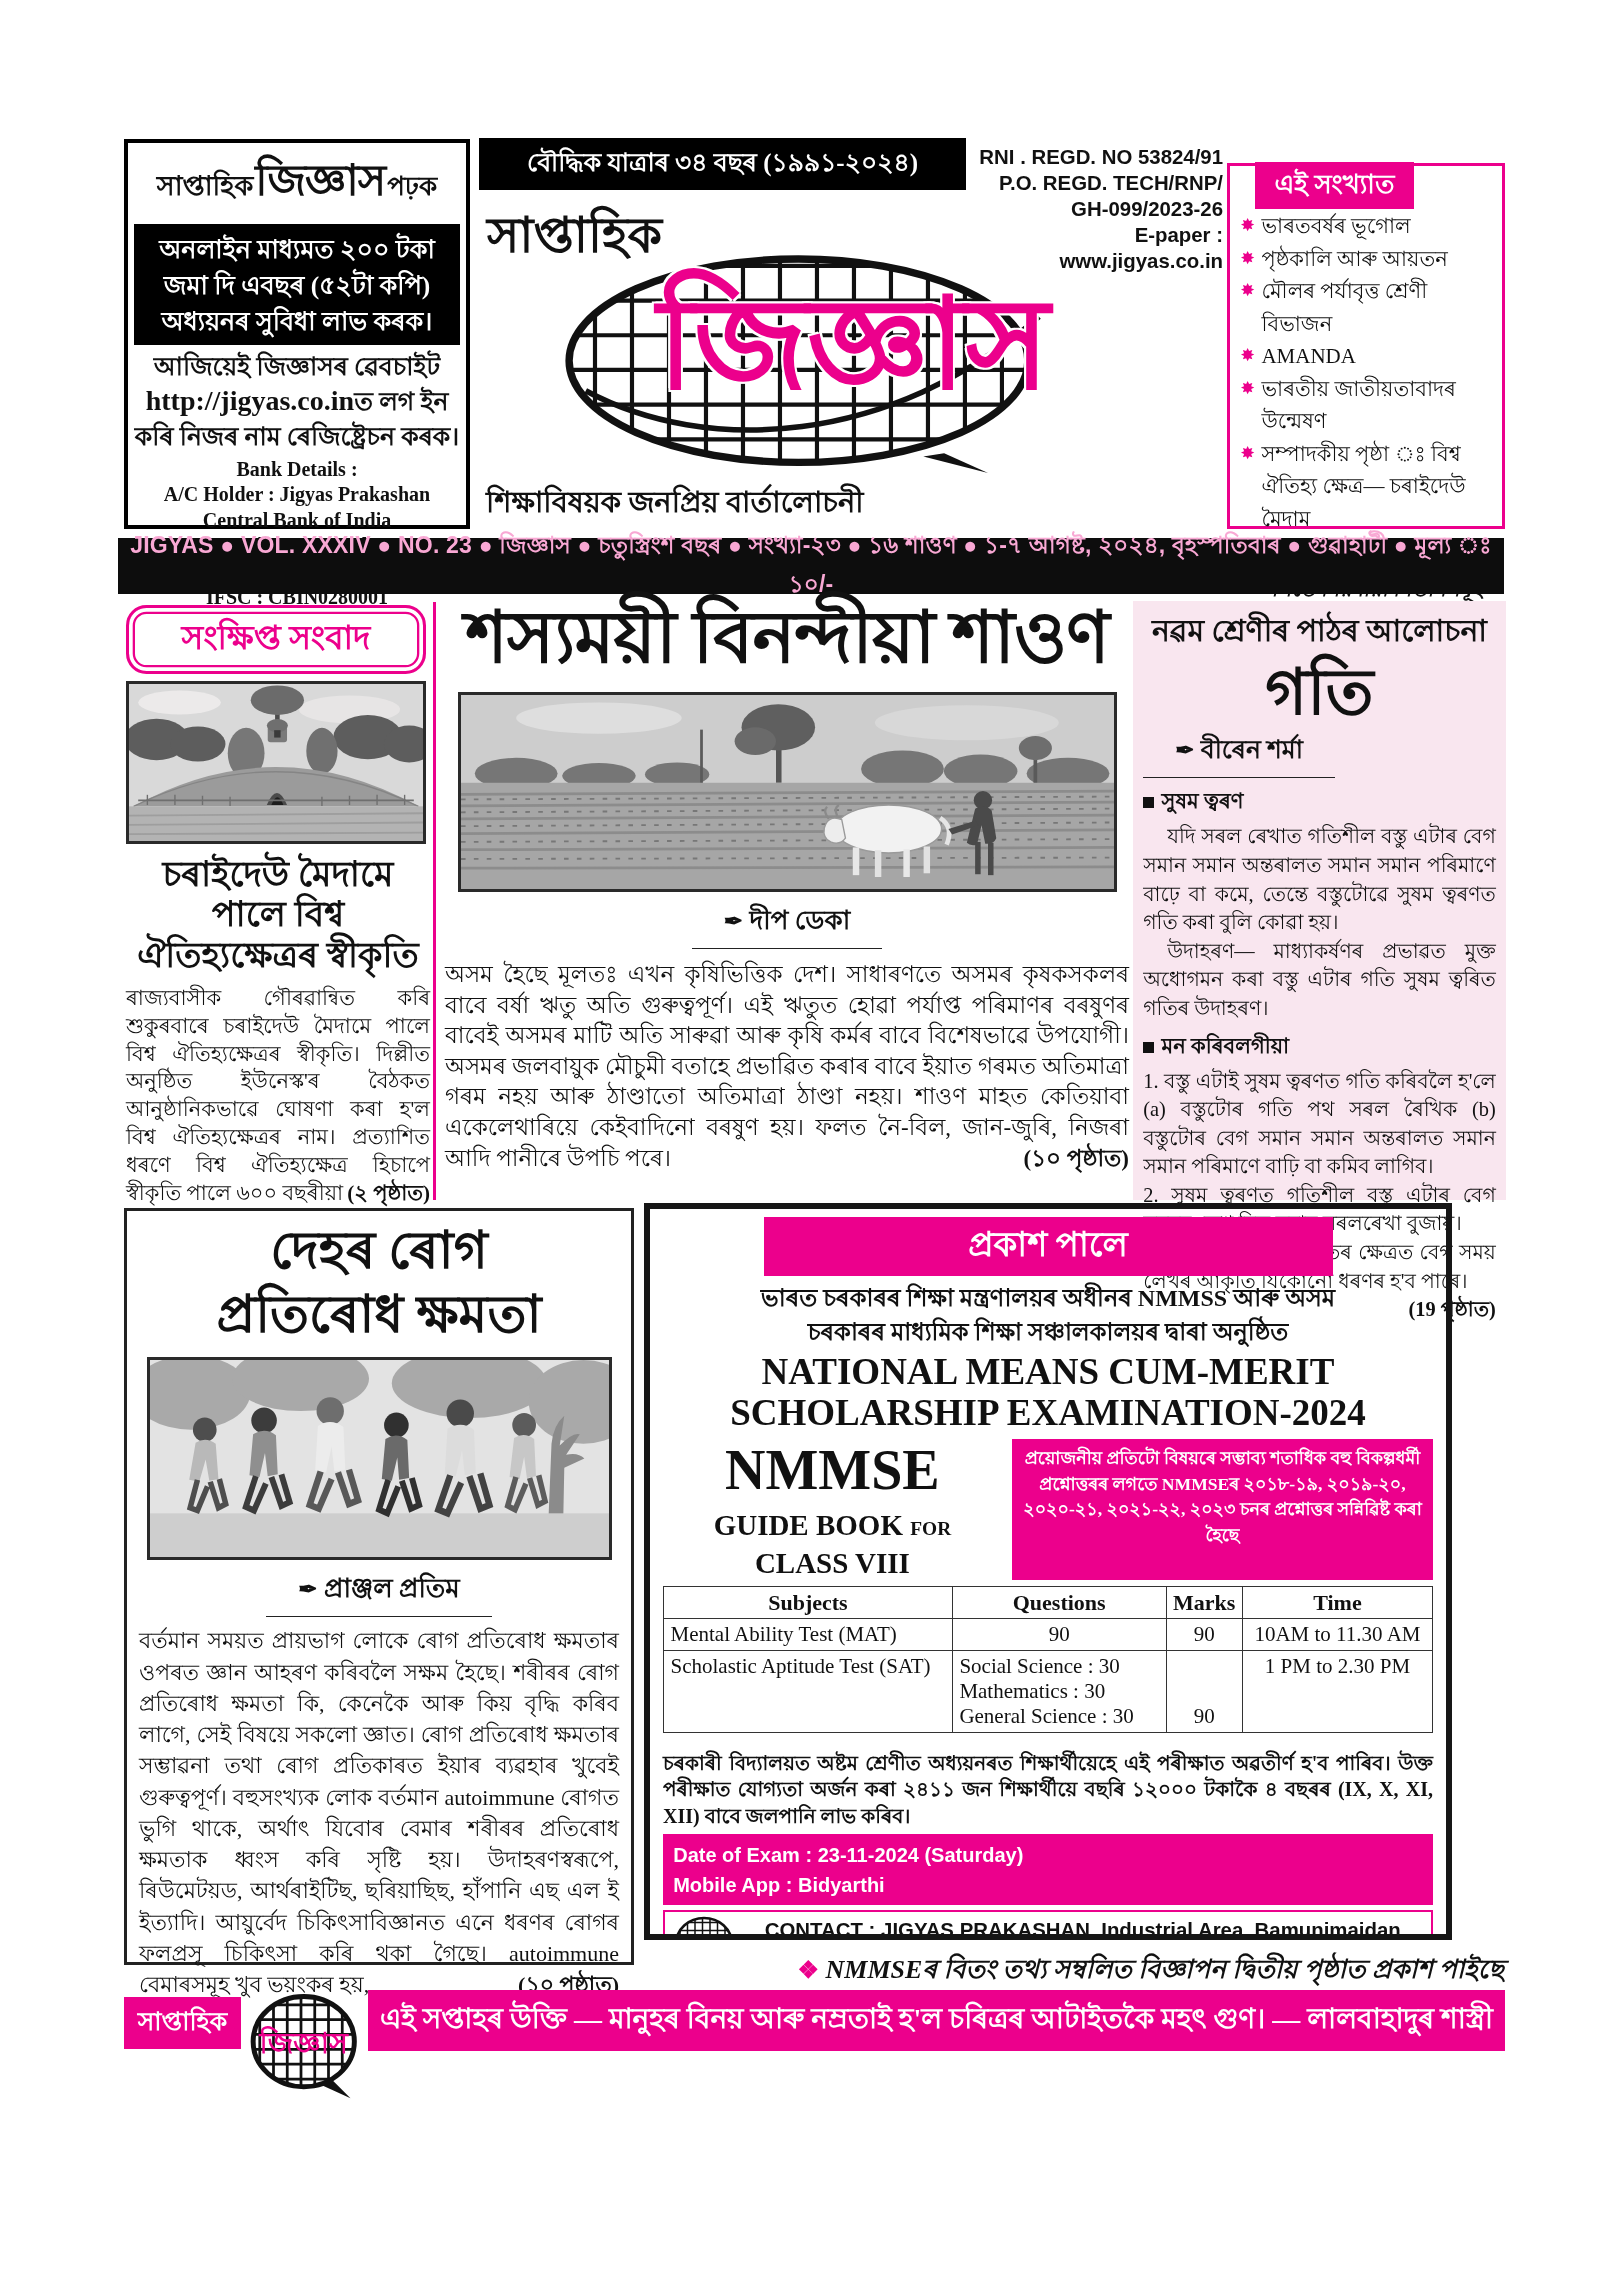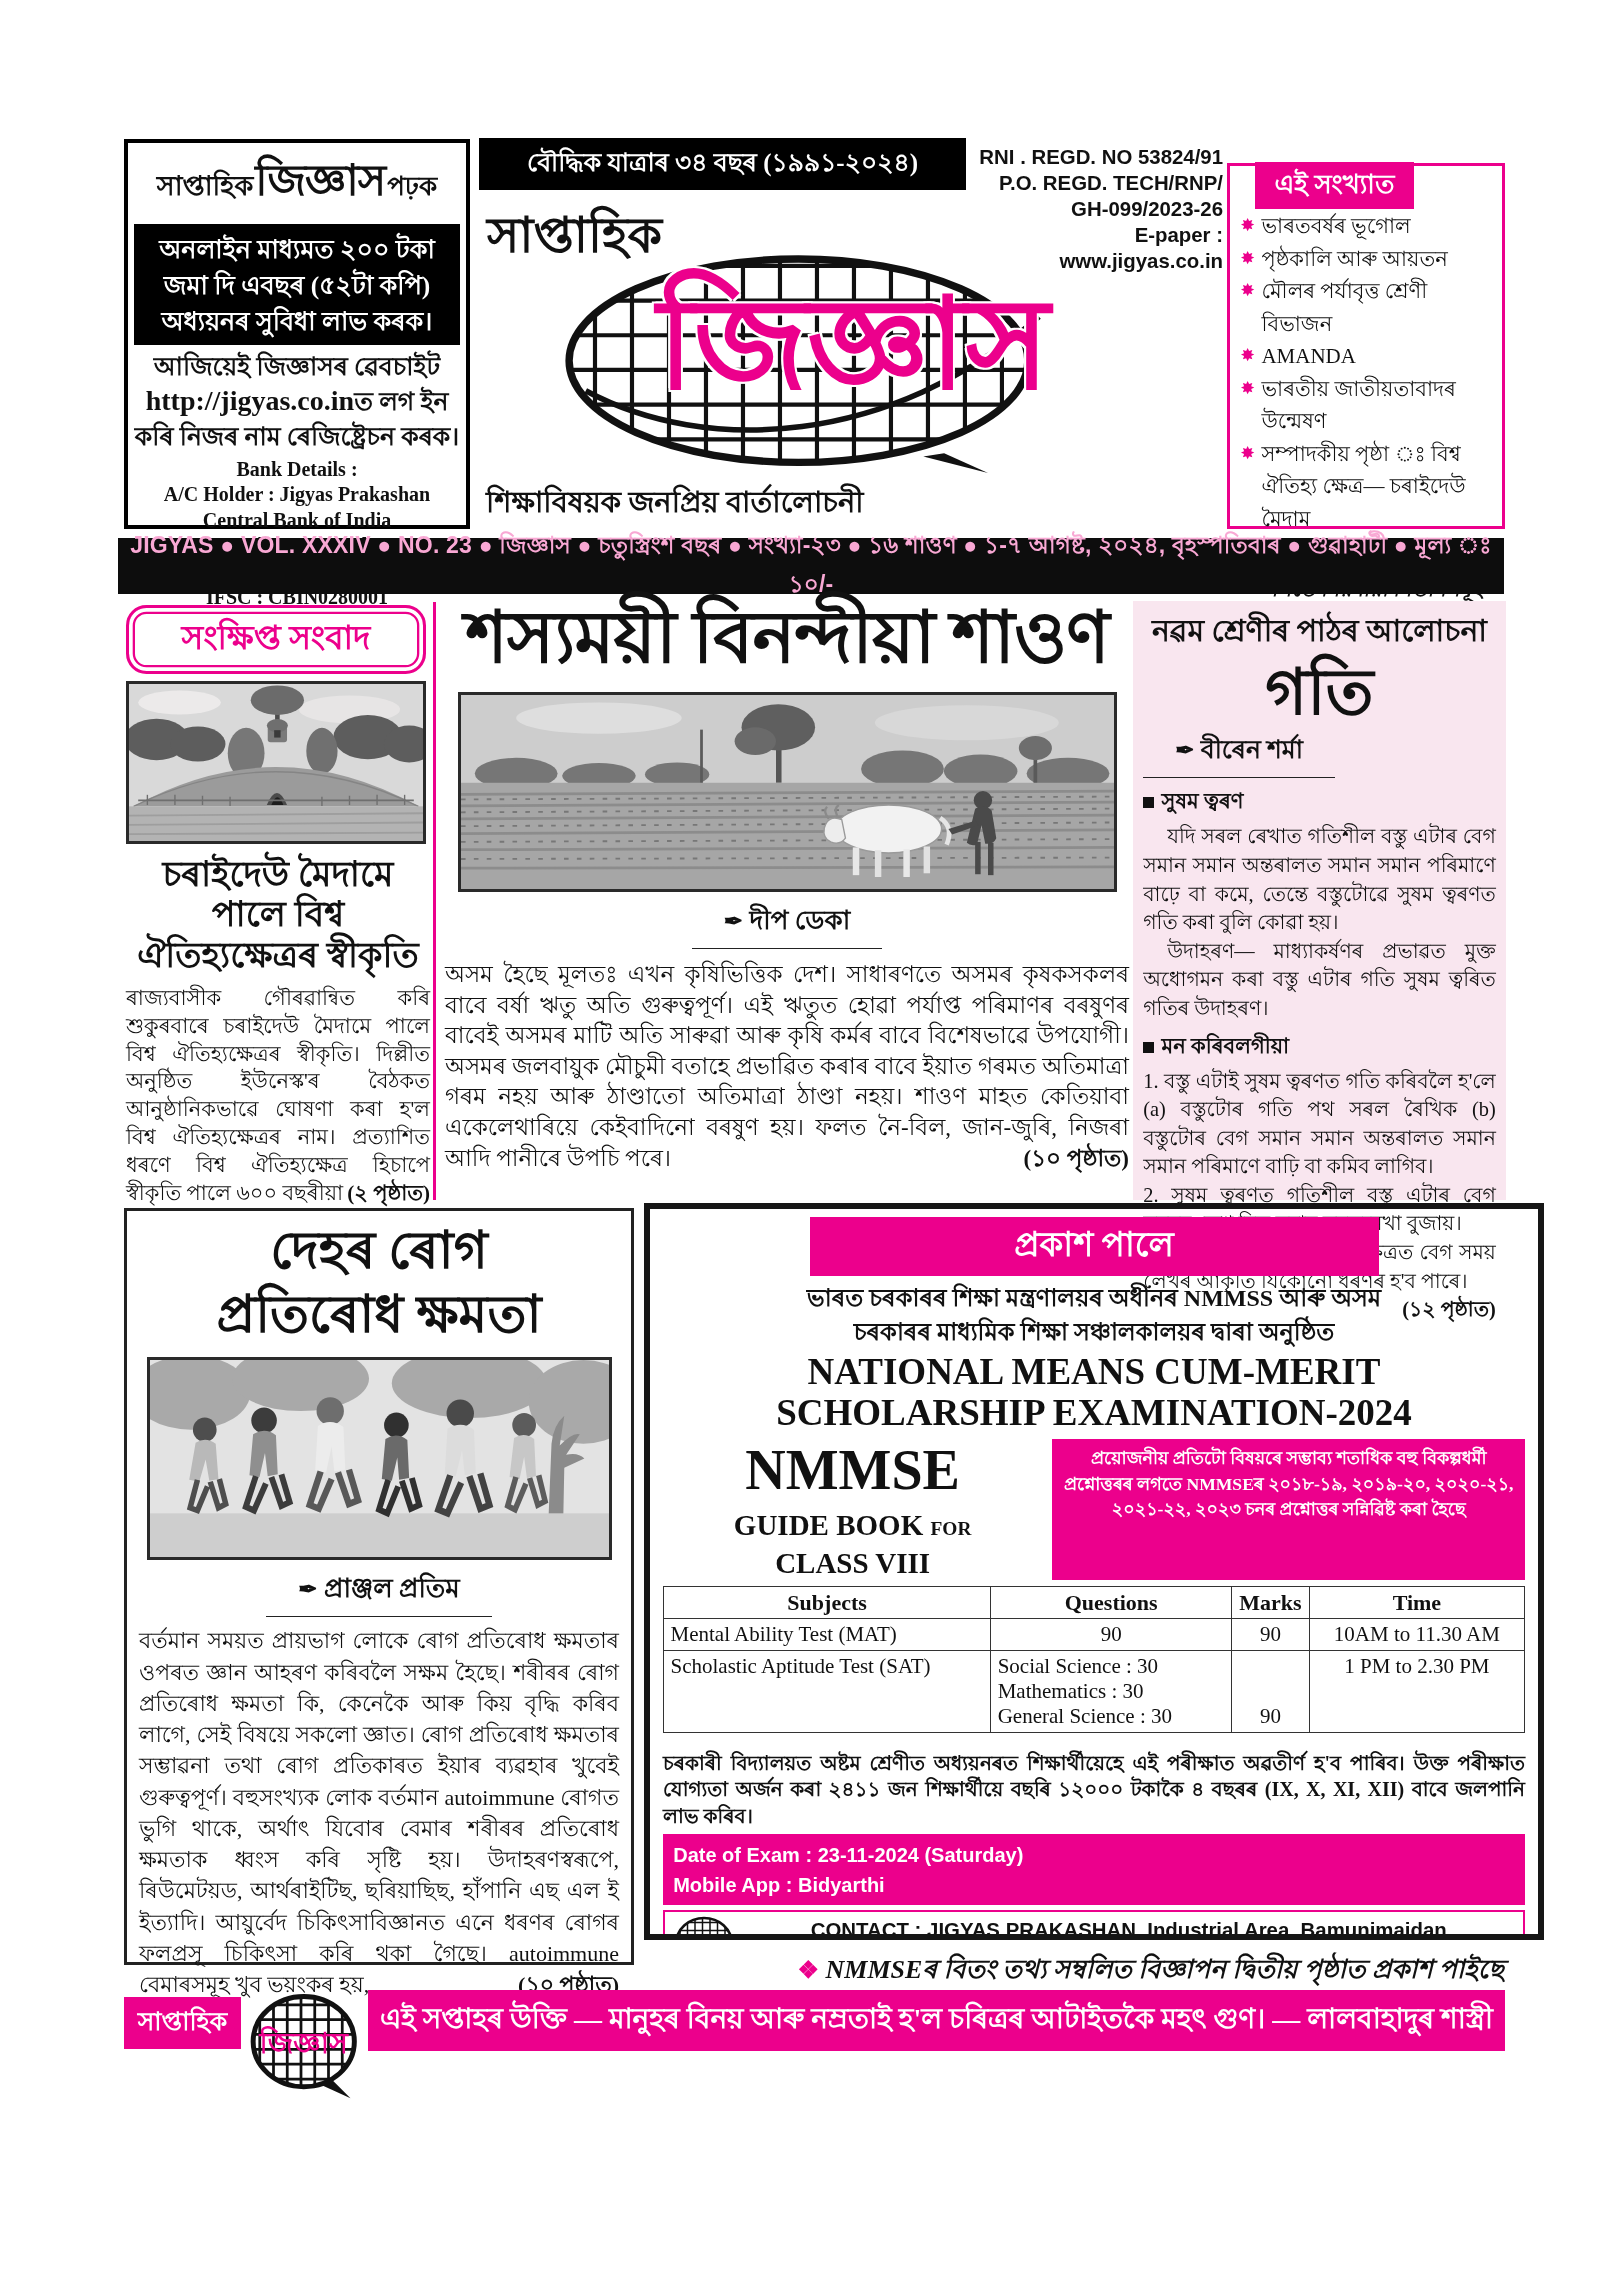--- a/index.html
+++ b/index.html
@@ -73,21 +73,21 @@
   .indent{text-indent:24px;}
   .gati-item{font-size:20.4px;line-height:1.4;text-align:justify;}
 
   
   #imm{left:124px;top:1208px;width:510px;height:757px;border:3.2px solid #222;box-sizing:border-box;padding:8.3px 12px;}
   #imm-headline{font-weight:bold;font-size:52px;line-height:1.22;text-align:center;}
   #photo3{width:465px;height:203px;margin:11px auto 0;}
   #imm-body{font-size:22px;line-height:1.42;margin-top:8.3px;}
 
   
-  #ad{left:644px;top:1203px;width:900px;height:737px;border:6px solid #161616;box-sizing:border-box;padding:7.4px 13px;overflow:hidden;}
+  #ad{left:644px;top:1203px;width:808px;height:737px;border:6px solid #161616;box-sizing:border-box;padding:7.4px 13px;overflow:hidden;}
   #ad-banner{width:569px;height:59px;background:var(--mag);margin:0.9px auto 0;color:#fff;font-weight:bold;font-size:34px;}
   #ad-intro{font-weight:bold;font-size:24px;line-height:1.42;text-align:center;margin-top:4.6px;}
   #ad-title{font-weight:bold;font-size:37px;line-height:1.1;text-align:center;margin-top:2.8px;}
   #ad-cols{display:flex;gap:10.2px;margin-top:5.6px;align-items:stretch;}
   #ad-book{flex:0 0 44%;text-align:center;padding-top:3.7px;}
   .book-nmmse{font-weight:bold;font-size:56px;line-height:1;}
   .book-guide{font-weight:bold;font-size:29px;margin-top:10.2px;}
   .book-for{font-size:19.4px;font-weight:bold;}
   .book-class{font-weight:bold;font-size:29px;margin-top:5.6px;}
   #ad-note{flex:1 1 auto;background:var(--mag);color:#fff;font-weight:bold;font-size:17.6px;line-height:1.45;text-align:center;padding:7.4px 8.3px;box-sizing:border-box;}
@@ -339,21 +339,21 @@
     <div class="gati-p indent">যদি সৰল ৰেখাত গতিশীল বস্তু এটাৰ বেগ সমান সমান অন্তৰালত সমান সমান পৰিমাণে বাঢ়ে বা কমে, তেন্তে বস্তুটোৱে সুষম ত্বৰণত গতি কৰা বুলি কোৱা হয়।</div>
     <div class="gati-p indent">উদাহৰণ— মাধ্যাকৰ্ষণৰ প্ৰভাৱত মুক্ত অধোগমন কৰা বস্তু এটাৰ গতি সুষম ত্বৰিত গতিৰ উদাহৰণ।</div>
     <div class="sec-head">
       <span class="sq"></span>
       <span>মন কৰিবলগীয়া</span>
     </div>
     <div class="gati-item">1. বস্তু এটাই সুষম ত্বৰণত গতি কৰিবলৈ হ'লে (a) বস্তুটোৰ গতি পথ সৰল ৰৈখিক (b) বস্তুটোৰ বেগ সমান সমান অন্তৰালত সমান সমান পৰিমাণে বাঢ়ি বা কমিব লাগিব।</div>
     <div class="gati-item">2. সুষম ত্বৰণত গতিশীল বস্তু এটাৰ বেগ সময়ৰ লেখ চিত্ৰ সদায় সৰলৰেখা বুজায়।</div>
     <div class="gati-item">
       <span>3. বিষমভাৱে ত্বৰিত গতিৰ ক্ষেত্ৰত বেগ সময় লেখৰ আকৃতি যিকোনো ধৰণৰ হ'ব পাৰে।</span>
-      <span class="cont">(১২ পৃষ্ঠাত)</span>
+      <span class="cont">(19 পৃষ্ঠাত)</span>
     </div>
   </div>
 
   <div id="imm" class="abs">
     <div id="imm-headline">
       <div>দেহৰ ৰোগ</div>
       <div>প্ৰতিৰোধ ক্ষমতা</div>
     </div>
     <div id="photo3" class="photo-frame">
       <svg viewBox="0 0 1006 424" preserveAspectRatio="none">

